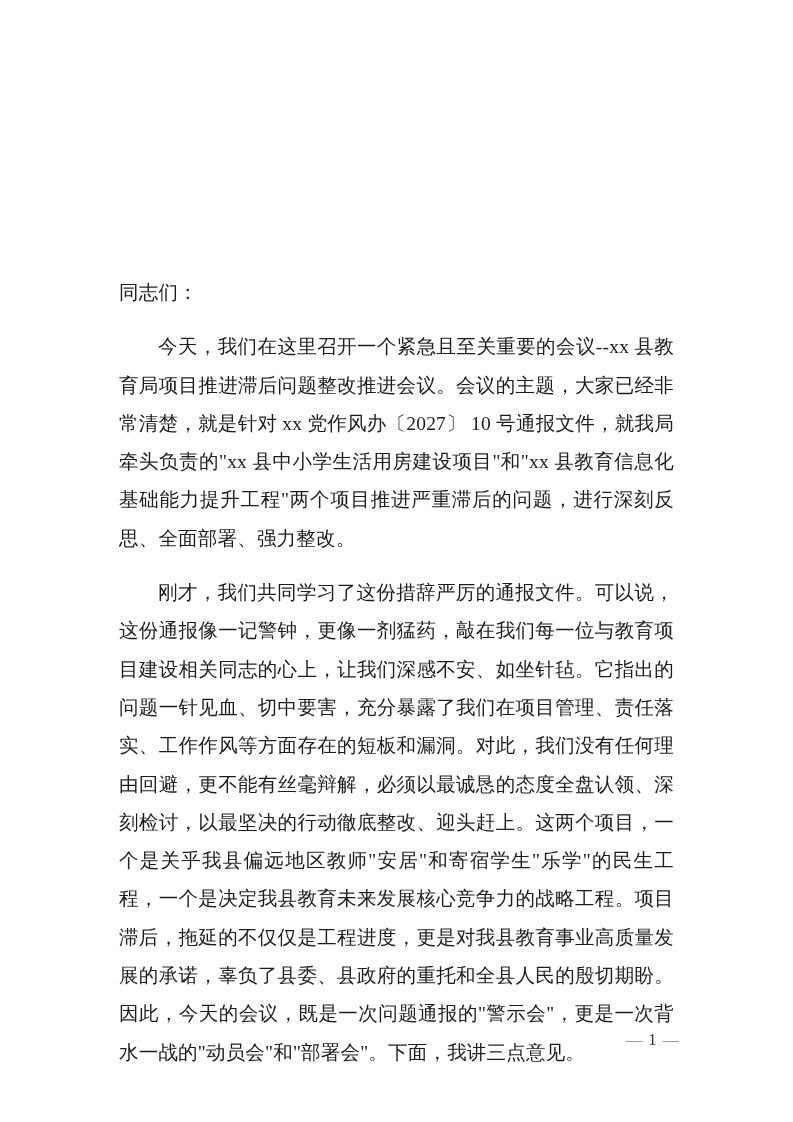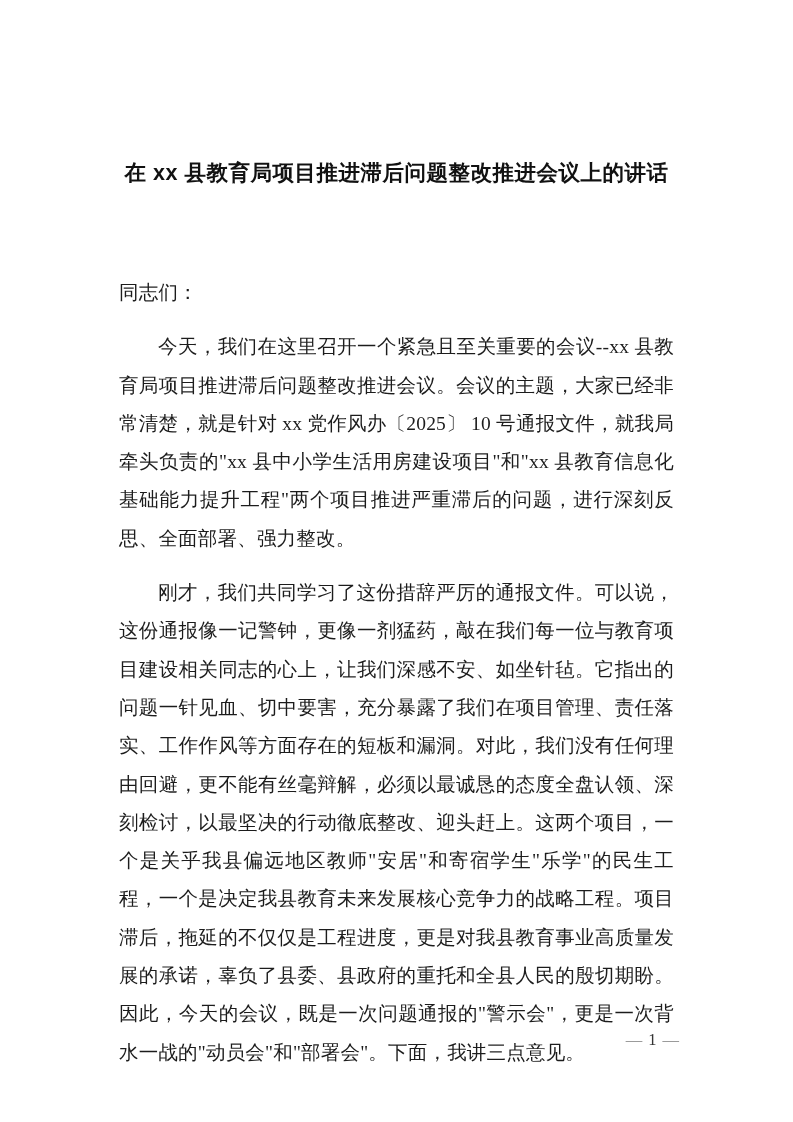--- a/index.html
+++ b/index.html
@@ -65,26 +65,25 @@
   }
   .page-footer .pagenum {
     color: #333333;
   }
 </style>
 </head>
 <body>
 
 <div class="page">
 
-  <h1 class="doc-title">在 xx 县教育局项目推进滞后问题整改推进会议上的讲话</h1>
 
   <div class="doc-body">
     <p class="salutation">同志们：</p>
 
-    <p class="para">今天，我们在这里召开一个紧急且至关重要的会议--xx 县教育局项目推进滞后问题整改推进会议。会议的主题，大家已经非常清楚，就是针对 xx 党作风办〔2025〕 10 号通报文件，就我局牵头负责的"xx 县中小学生活用房建设项目"和"xx 县教育信息化基础能力提升工程"两个项目推进严重滞后的问题，进行深刻反思、全面部署、强力整改。</p>
+    <p class="para">今天，我们在这里召开一个紧急且至关重要的会议--xx 县教育局项目推进滞后问题整改推进会议。会议的主题，大家已经非常清楚，就是针对 xx 党作风办〔2027〕 10 号通报文件，就我局牵头负责的"xx 县中小学生活用房建设项目"和"xx 县教育信息化基础能力提升工程"两个项目推进严重滞后的问题，进行深刻反思、全面部署、强力整改。</p>
 
     <p class="para">刚才，我们共同学习了这份措辞严厉的通报文件。可以说，这份通报像一记警钟，更像一剂猛药，敲在我们每一位与教育项目建设相关同志的心上，让我们深感不安、如坐针毡。它指出的问题一针见血、切中要害，充分暴露了我们在项目管理、责任落实、工作作风等方面存在的短板和漏洞。对此，我们没有任何理由回避，更不能有丝毫辩解，必须以最诚恳的态度全盘认领、深刻检讨，以最坚决的行动徹底整改、迎头赶上。这两个项目，一个是关乎我县偏远地区教师"安居"和寄宿学生"乐学"的民生工程，一个是决定我县教育未来发展核心竞争力的战略工程。项目滞后，拖延的不仅仅是工程进度，更是对我县教育事业高质量发展的承诺，辜负了县委、县政府的重托和全县人民的殷切期盼。因此，今天的会议，既是一次问题通报的"警示会"，更是一次背水一战的"动员会"和"部署会"。下面，我讲三点意见。</p>
 
   </div>
 
   <div class="page-footer">
     <span class="dash">—</span><span class="pagenum">1</span><span class="dash">—</span>
   </div>
 
 </div>

